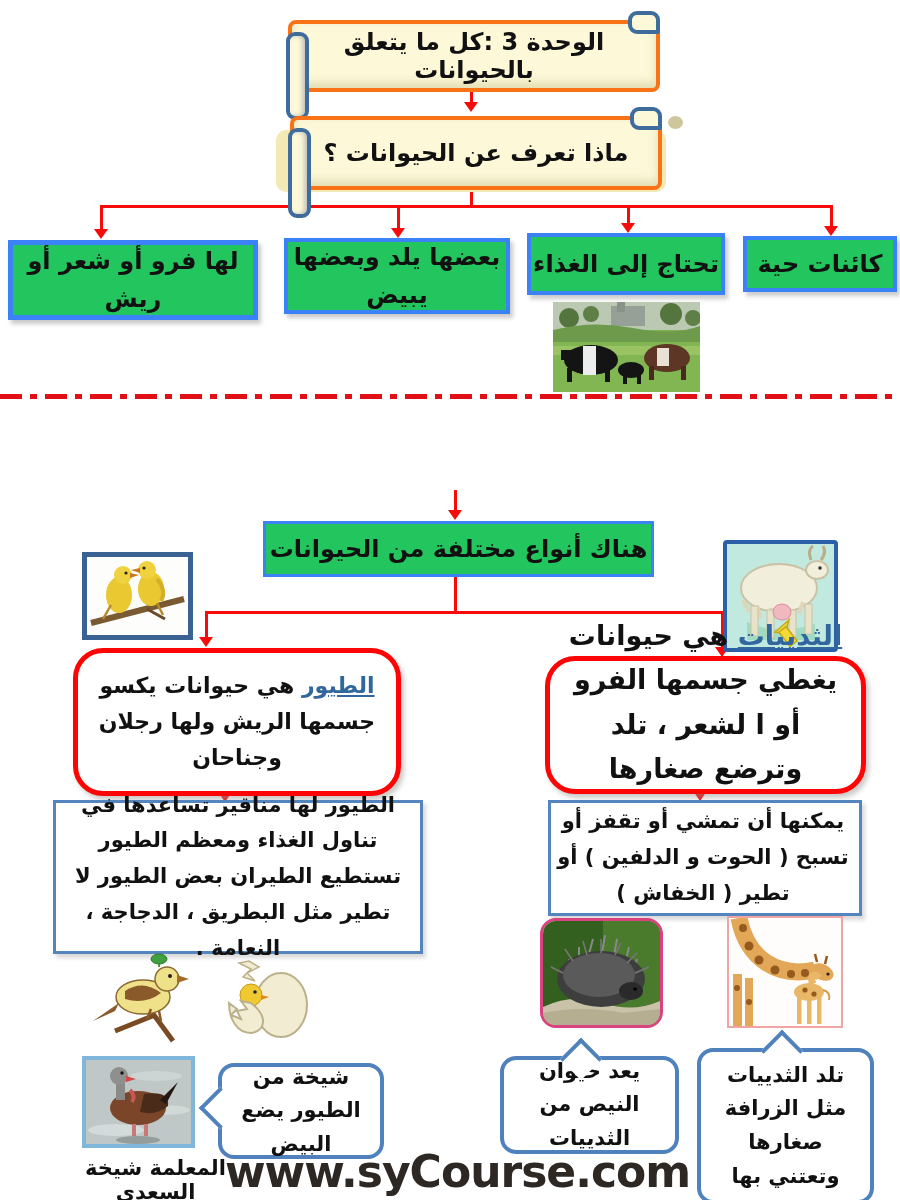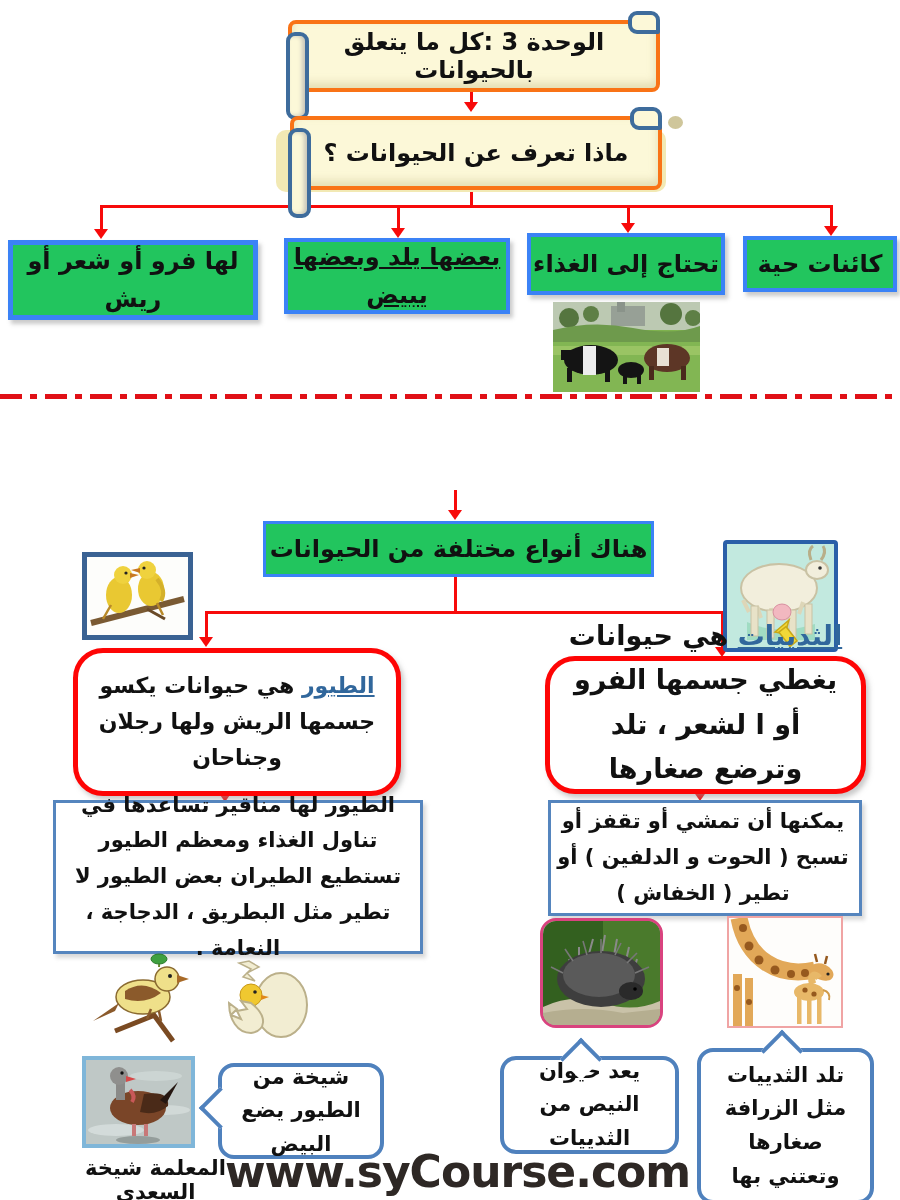--- a/index.html
+++ b/index.html
@@ -82,21 +82,21 @@
   <div class="arr" style="left:621px;top:223px;"></div>
   <div class="vline" style="left:830px;top:205px;height:23px;"></div>
   <div class="arr" style="left:824px;top:226px;"></div>
 
   <div class="redbox" style="left:743px;top:236px;width:146px;height:48px;">
     <span>كائنات حية</span>
   </div>
   <div class="redbox" style="left:527px;top:233px;width:190px;height:54px;">
     <span>تحتاج إلى الغذاء</span>
   </div>
-  <div class="redbox" style="left:284px;top:238px;width:218px;height:68px;text-decoration:underline;">
+  <div class="redbox" style="left:284px;top:238px;width:218px;height:68px;">
     <span>بعضها يلد وبعضها يبيض</span>
   </div>
   <div class="redbox" style="left:8px;top:240px;width:240px;height:70px;border-width:5px;">
     <span>لها فرو أو شعر أو ريش</span>
   </div>
 
   <div class="img" style="left:553px;top:302px;">
     <svg width="147" height="90" viewBox="0 0 147 90">
       <rect width="147" height="90" fill="#7FB24E"></rect>
       <rect width="147" height="28" fill="#BCC9B2"></rect>

